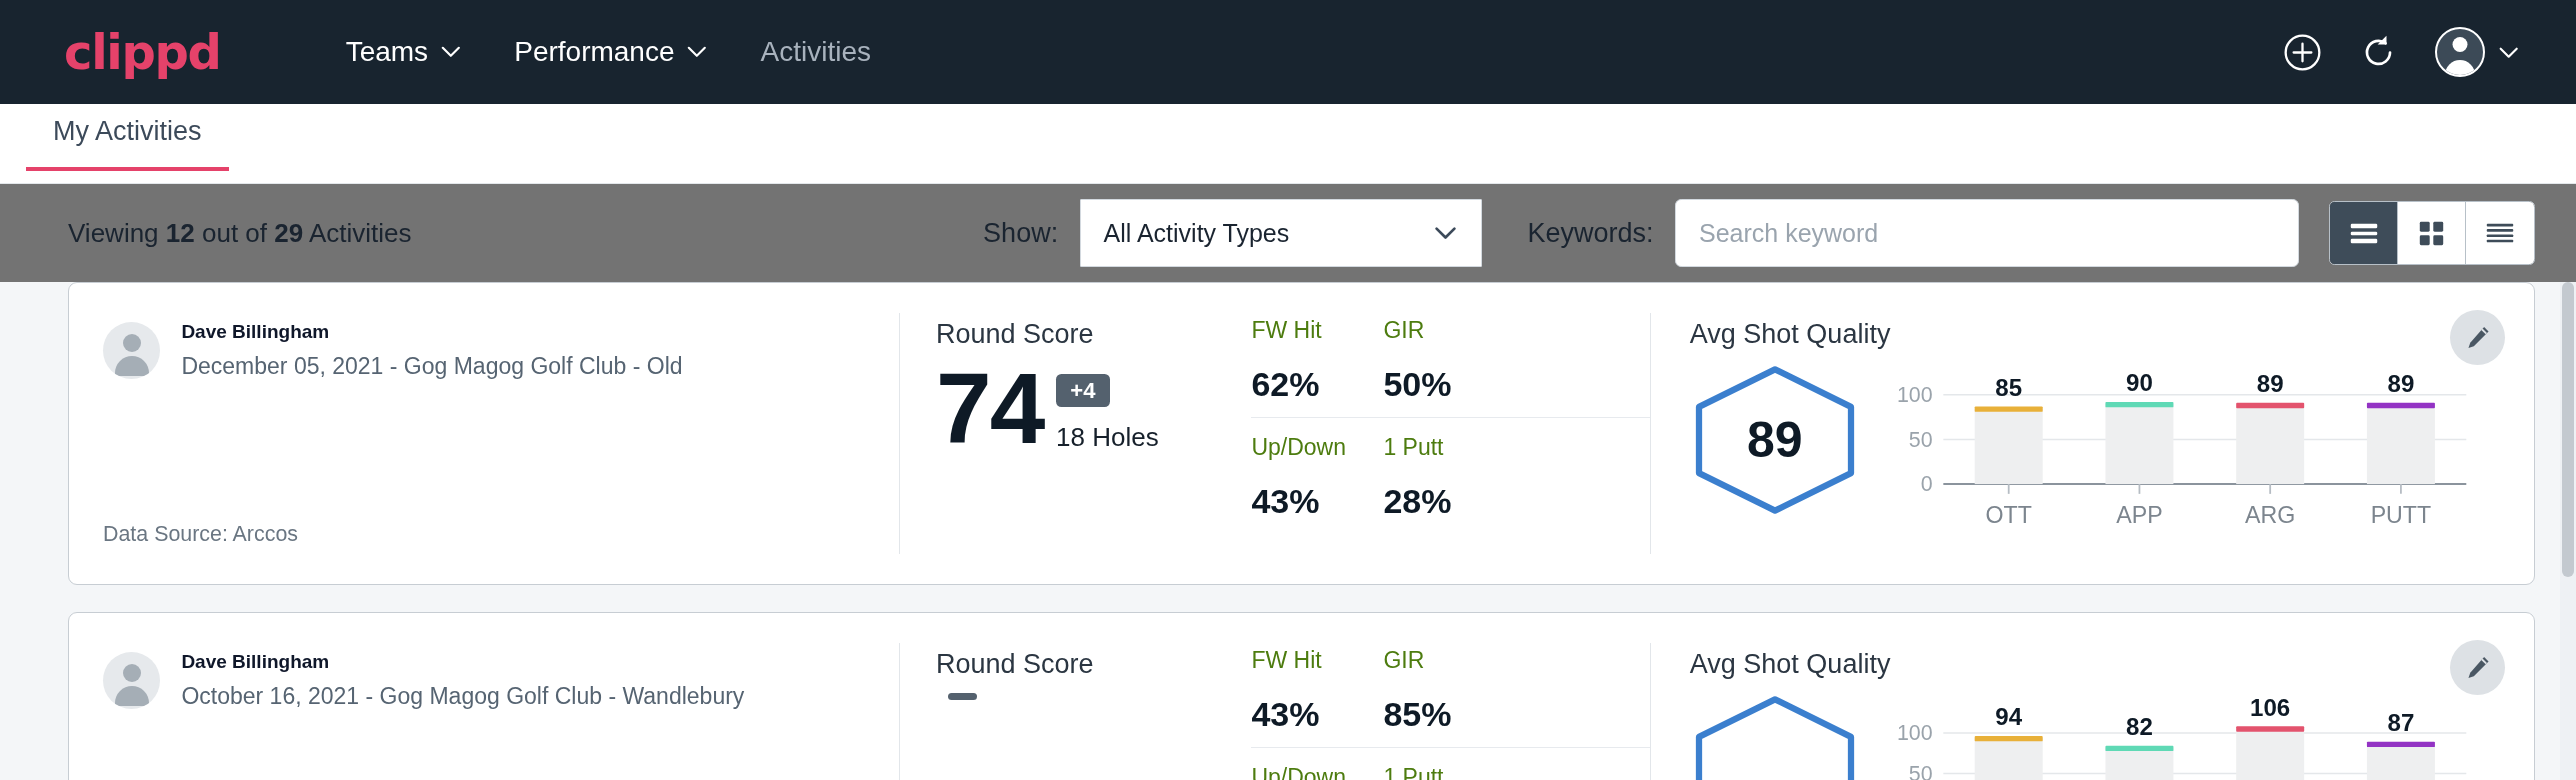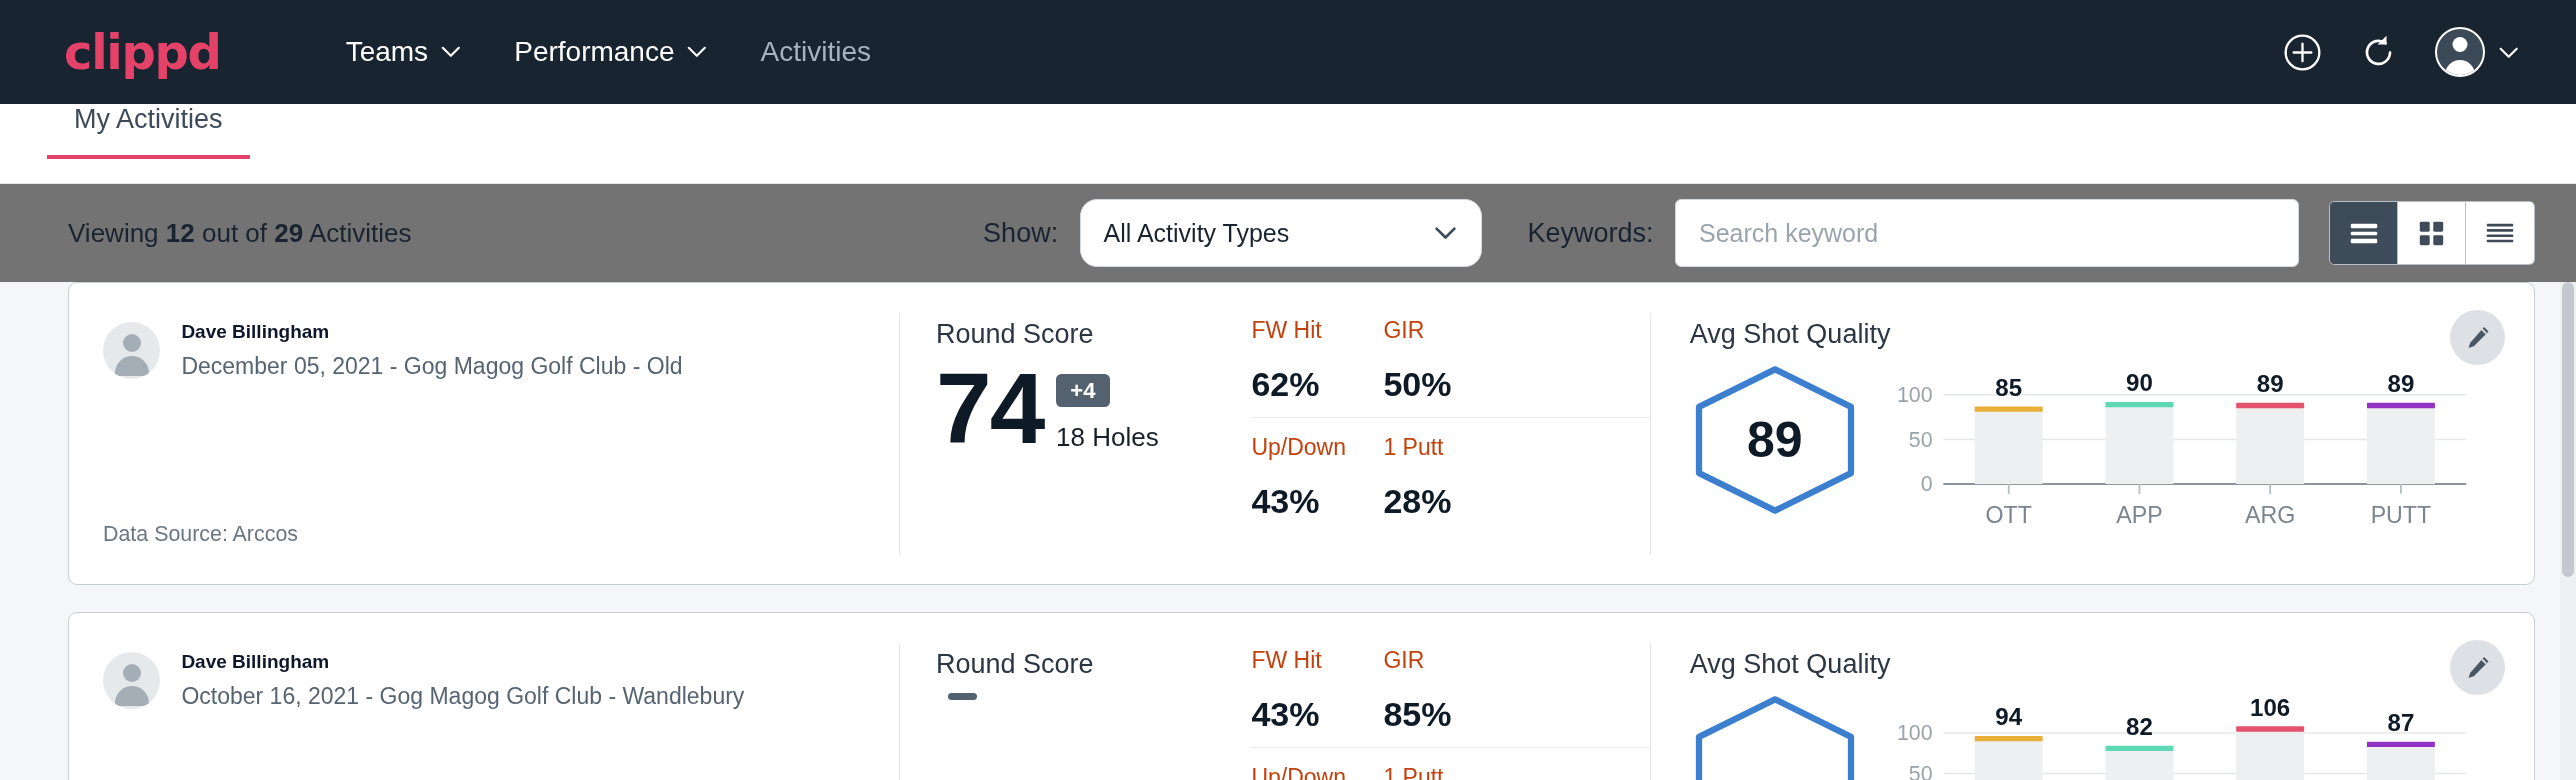--- a/index.html
+++ b/index.html
@@ -57,22 +57,22 @@
     position: absolute; bottom: -4.5px; left: 50%; transform: translateX(-50%);
     width: 30px; height: 19.6px; border-radius: 15px 15px 0 0; background: #ffffff;
   }
   .avatar-chev { color: #ffffff; font-size: 19.6px; }
 
   
   .tabbar {
     height: 80px;
     background: #ffffff;
     display: flex;
-    align-items: flex-start;
-    padding: 0 0 0 47px;
+    align-items: center;
+    padding: 0 0 0 26px;
     border-bottom: 0.9px solid #e3e7ea;
   }
   .tab {
     font-size: 27px;
     color: #3c4a5a;
     padding: 0 27px 19.6px 27px;
     border-bottom: 4.5px solid transparent;
     cursor: pointer;
   }
   .tab.active { border-bottom-color: #e5426a; }
@@ -86,21 +86,21 @@
     background: #737373;
   }
   .viewing { font-size: 26px; color: #1a2430; }
   .viewing b { font-weight: bold; }
   .fb-spacer { flex: 1; }
   .fb-label { font-size: 27px; color: #1a2430; margin-right: 21.4px; white-space: nowrap; }
   .select-box {
     width: 402px; height: 68px;
     background: #ffffff;
     border: 0.9px solid #d3d9df;
-    border-radius: 17px;
+    border-radius: 1px;
     display: flex; align-items: center;
     padding: 0 23px;
     cursor: pointer;
   }
   .select-value { font-size: 25px; color: #1a2430; flex: 1; }
   .select-chev { color: #3c4a5a; font-size: 21.4px; font-weight: bold; }
   .kw-gap { width: 46px; }
   .search-box {
     width: 624px; height: 68px;
     background: #ffffff;
@@ -188,21 +188,21 @@
     font-size: 22px; font-weight: bold;
     padding: 3.6px 14.3px; border-radius: 5.4px;
     align-self: flex-start;
     margin-bottom: 14.3px;
   }
   .score-holes { font-size: 26px; color: #16202b; }
 
   .card-stats { width: 411px; padding: 34px 0 0 12.5px; }
   .stat-grid { display: grid; grid-template-columns: 132px 1fr; row-gap: 0; }
   .stat-cell { padding-right: 32px; }
-  .stat-lab { font-size: 23px; color: #c2410c; }
+  .stat-lab { font-size: 23px; color: #4d7c0f; }
   .stat-val { font-size: 34px; font-weight: bold; color: #0e1a26; margin-top: 21px; }
   .stat-cell.top { border-bottom: 0.9px solid #e7eaee; padding-bottom: 12.5px; margin-bottom: 16px; }
 
   .card-quality { flex: 1; padding: 36px 0 0 39px; position: relative; }
   .quality-body { display: flex; align-items: flex-start; margin-top: 9px; }
   .hex-wrap { width: 179px; flex: none; padding-top: 5.4px; }
   .hex {
     width: 170px; height: 152px;
     display: flex; align-items: center; justify-content: center;
     position: relative;

